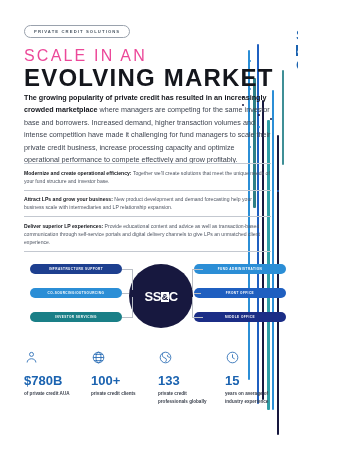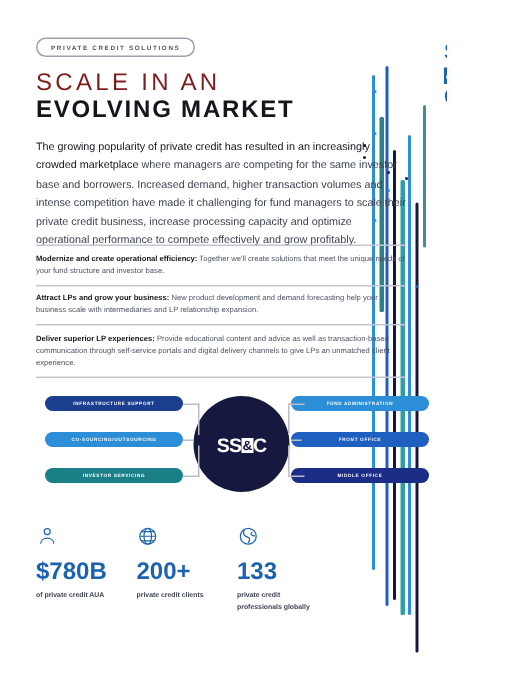--- a/index.html
+++ b/index.html
@@ -22,28 +22,28 @@
         padding:0 1px;font-size:11px;vertical-align:1px;}
 
   
   .badge{position:absolute;left:24px;top:25px;
      border:1px solid #9aa2ad;border-radius:9px;
      padding:3px 9px 3px 9px;font-size:4.2px;letter-spacing:1.1px;
      color:#4a5663;font-weight:bold;white-space:nowrap;}
 
   
   .h-light{position:absolute;left:24px;top:48px;font-size:16px;
-     letter-spacing:2.2px;color:#7f1d1d;font-weight:normal;line-height:1;}
-  .h-bold{position:absolute;left:24px;top:66px;font-size:16px;
+     letter-spacing:2.2px;color:#ec4899;font-weight:normal;line-height:1;}
+  .h-bold{position:absolute;left:24px;top:66px;font-size:24px;
      letter-spacing:1.2px;color:#14161c;font-weight:bold;line-height:1;}
 
   
   .intro{position:absolute;left:24px;top:92px;width:247px;
      font-size:7.2px;line-height:1.72;color:#3e4450;}
-  .intro b{color:#14161c;font-weight:normal;}
+  .intro b{color:#14161c;font-weight:bold;}
 
   
   .blurbs{position:absolute;left:24px;top:163px;width:247px;}
   .blurb{border-top:0.8px solid #c3c8d0;padding:4.5px 0 4.5px 0;
      font-size:5.1px;line-height:1.62;color:#4e5562;}
   .blurb:last-child{border-bottom:0.8px solid #c3c8d0;}
   .blurb b{color:#14161c;font-weight:bold;}
 
   
   .diagram{position:absolute;left:24px;top:258px;width:268px;height:78px;}
@@ -59,21 +59,21 @@
      white-space:nowrap;overflow:hidden;}
   .pill.l{left:6px;width:92px;}
   .pill.r{right:6px;width:92px;}
   .conn{position:absolute;border-color:#b9bec6;border-style:solid;border-width:0;}
 
   
   .stats{position:absolute;left:24px;top:350px;width:268px;
      display:flex;gap:0;}
   .stat{width:67px;}
   .stat .ico{height:20px;color:#1b63b0;}
-  .stat .num{font-size:16px;font-weight:bold;color:#1b63b0;
+  .stat .num{font-size:13px;font-weight:bold;color:#1b63b0;
      margin:4px 0 3px 0;line-height:1;}
   .stat .lbl{font-size:4.6px;line-height:1.7;color:#3e4450;
      font-weight:bold;width:58px;}
 </style>
 </head>
 <body>
 
 <div class="page">
 
   <div class="deco" id="deco">
@@ -139,27 +139,35 @@
           </svg></div>
         <div class="num">$780B</div>
         <div class="lbl">of private credit AUA</div>
       </div>
       <div class="stat">
         <div class="ico"><svg width="15" height="15" viewBox="0 0 24 24" fill="none" stroke="#1b63b0" stroke-width="1.3">
             <circle cx="12" cy="12" r="8.5"></circle>
             <ellipse cx="12" cy="12" rx="4" ry="8.5"></ellipse>
             <path d="M3.5 12h17M5 7h14M5 17h14"></path>
           </svg></div>
-        <div class="num">200+</div>
+        <div class="num">100+</div>
         <div class="lbl">private credit clients</div>
       </div>
       <div class="stat">
         <div class="ico"><svg width="15" height="15" viewBox="0 0 24 24" fill="none" stroke="#1b63b0" stroke-width="1.3">
             <circle cx="12" cy="12" r="8.5"></circle>
             <path d="M8 5c-1.5 2.5-1.2 5 .5 6.5s3.5 1 4.5 2.5.2 3.5-1 5"></path>
             <path d="M16.5 7.5c-1.5.5-2 2-1 3s2.5.5 3.5 1.5"></path>
           </svg></div>
         <div class="num">133</div>
         <div class="lbl">private credit professionals globally</div>
       </div>
+      <div class="stat">
+        <div class="ico"><svg width="15" height="15" viewBox="0 0 24 24" fill="none" stroke="#1b63b0" stroke-width="1.3">
+            <circle cx="12" cy="12" r="8.5"></circle>
+            <path d="M12 7v5.2l3.4 2"></path>
+          </svg></div>
+        <div class="num">15</div>
+        <div class="lbl">years on average of industry experience</div>
+      </div>
     </div>
 
 </div>
 
 </body></html>

